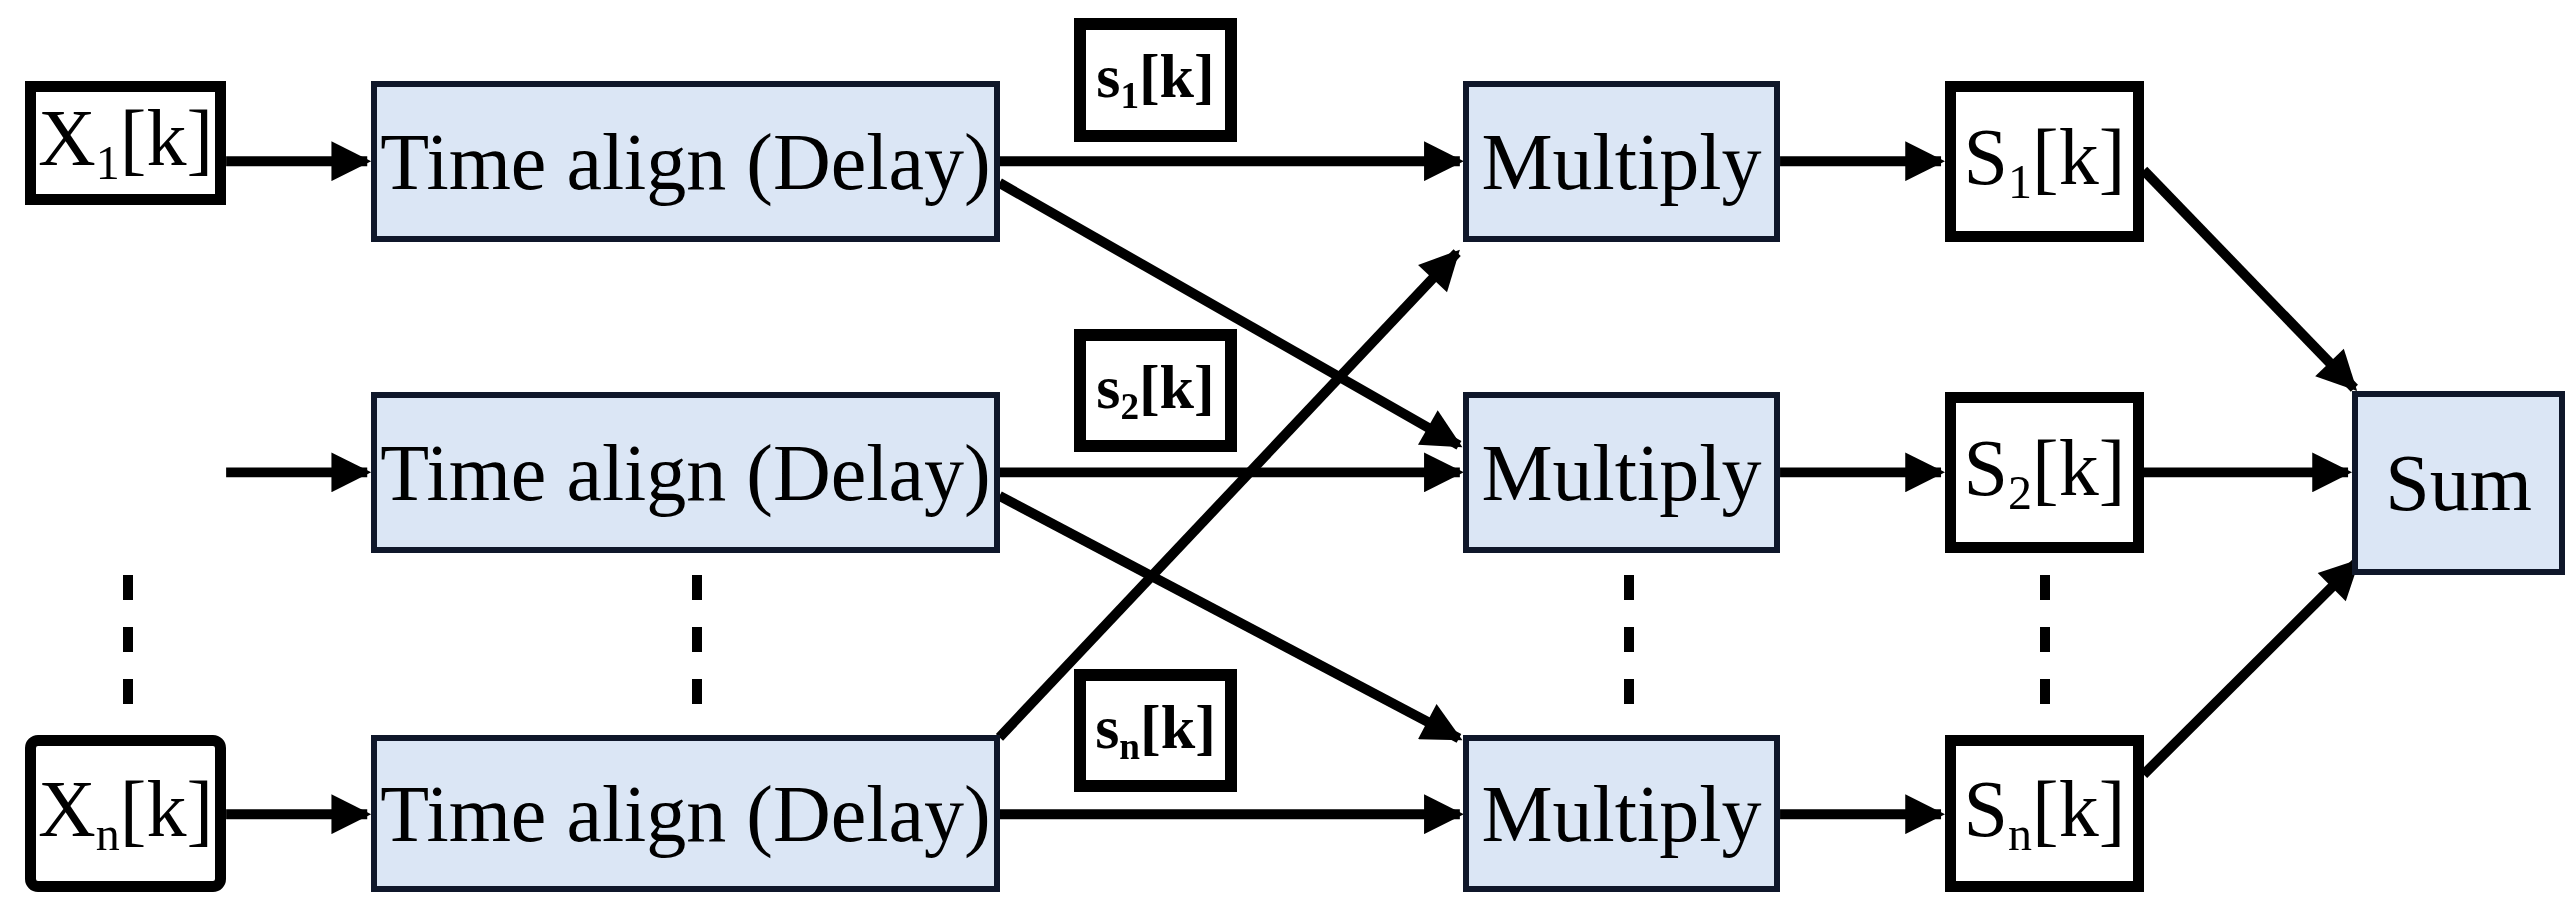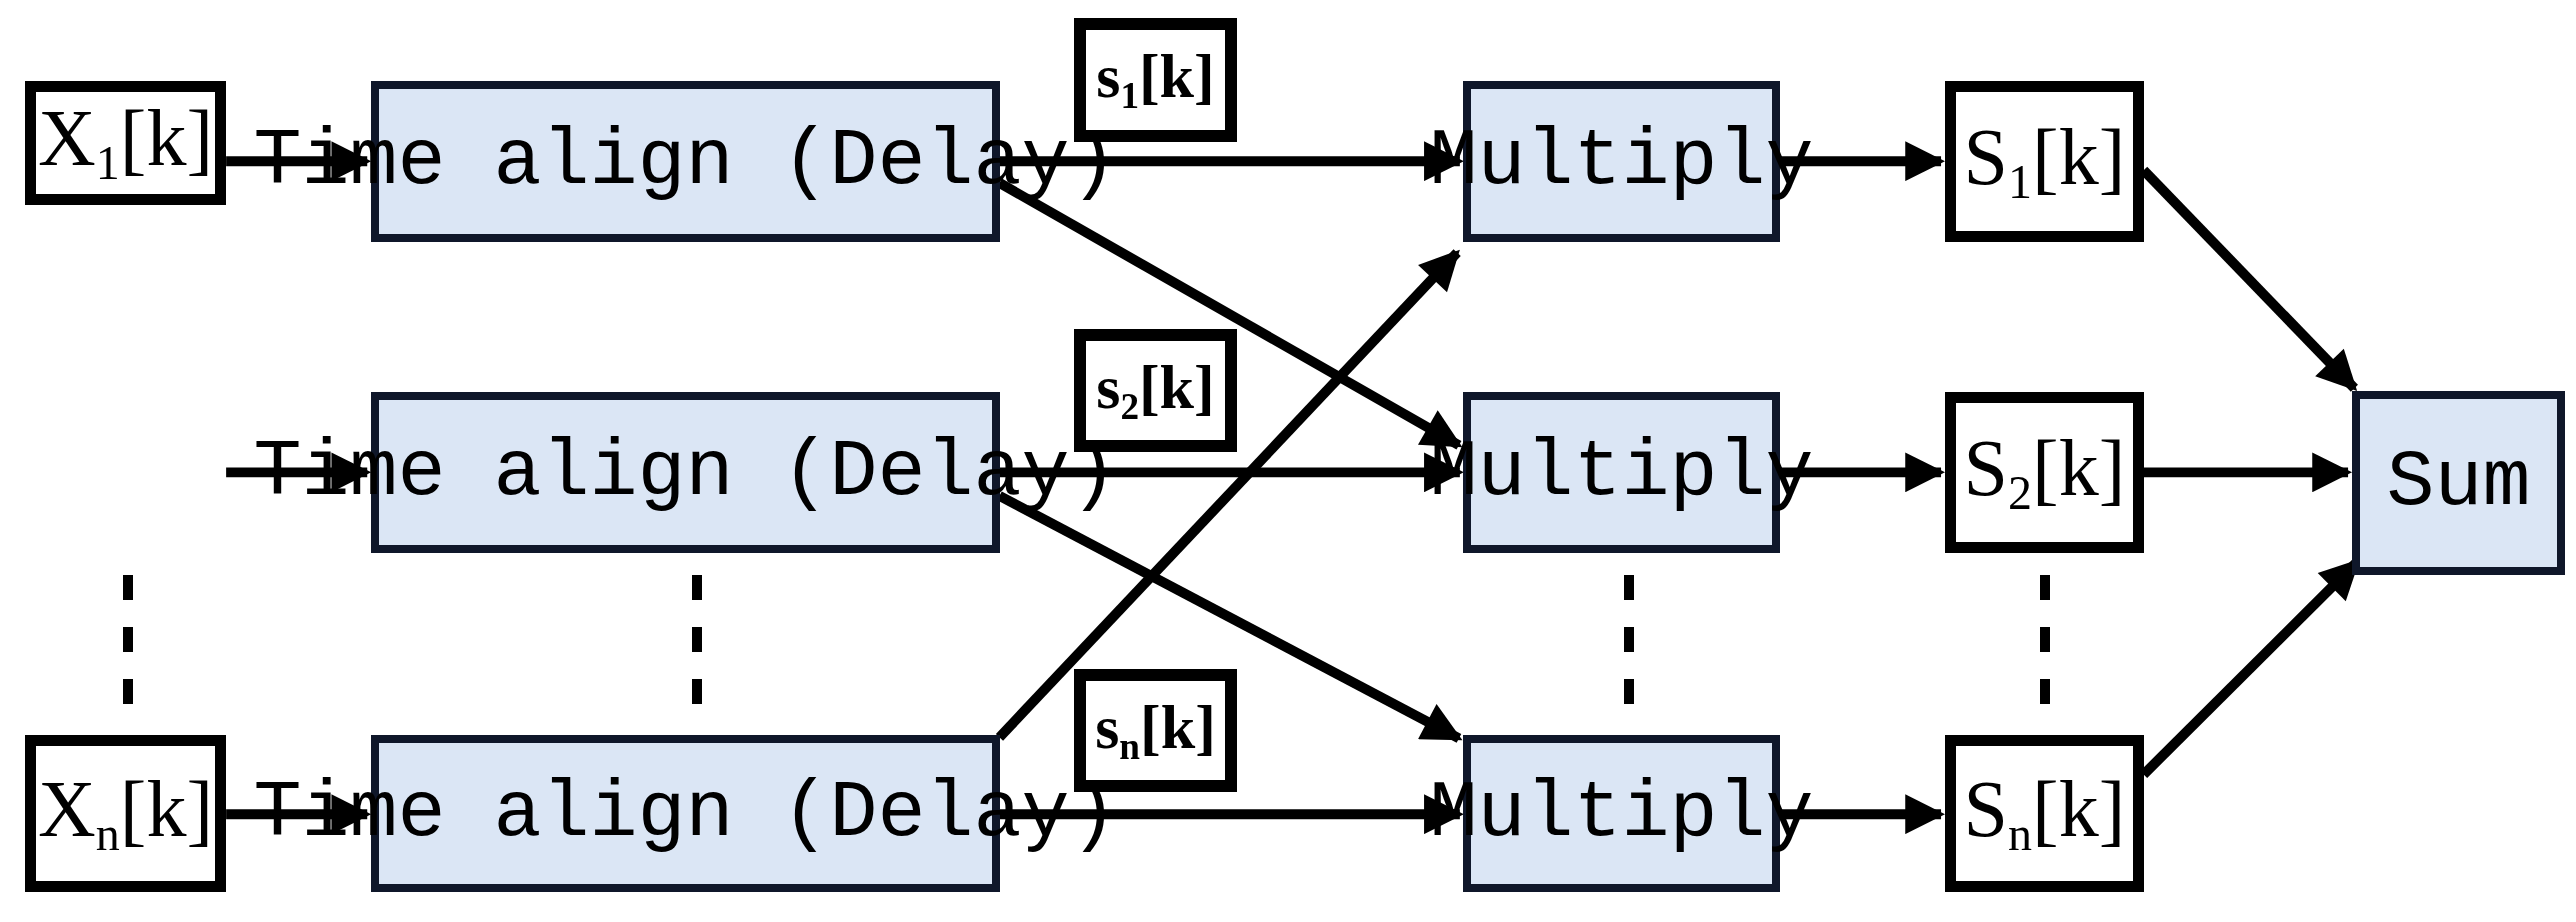--- a/index.html
+++ b/index.html
@@ -13,21 +13,21 @@
   }
   .edges{position:absolute;left:0;top:0;width:2576px;height:923px;}
   .edges line{stroke:#000;stroke-width:11;}
   .box{
     position:absolute;box-sizing:border-box;
     display:flex;align-items:center;justify-content:center;
     text-align:center;line-height:1;
   }
   .txt{white-space:nowrap;}
   .io{border:11.8px solid #000;background:#ffffff;font-size:80px;}
-  .blue{border:8px solid #0f172a;background:#dbe6f5;font-size:80px;font-family:Liberation Mono, monospace;}
+  .blue{border:6px solid #0f172a;background:#dbe6f5;font-size:80px;}
   .siglbl{border:12.7px solid #000;background:#ffffff;font-size:62px;font-weight:bold;}
   .sub{font-size:0.6em;vertical-align:-0.3em;}
   .dots{
     position:absolute;width:10px;
     display:flex;flex-direction:column;gap:27px;
   }
   .dots i{display:block;width:10px;height:25px;background:#000;}
 </style>
 </head>
 <body>
@@ -53,21 +53,21 @@
     <line x1="1968" y1="522" x2="2146" y2="522" marker-end="url(#ah)"></line>
     <line x1="1968" y1="900" x2="2146" y2="900" marker-end="url(#ah)"></line>
     <line x1="2370" y1="188" x2="2603" y2="429" marker-end="url(#ah)"></line>
     <line x1="2370" y1="522" x2="2596" y2="522" marker-end="url(#ah)"></line>
     <line x1="2370" y1="856" x2="2606" y2="621" marker-end="url(#ah)"></line>
   </svg>
 
   <div class="box io" style="left:25px;top:81px;width:201px;height:124px;">
     <span class="txt"><span>X</span><span class="sub">1</span><span>[k]</span></span>
   </div>
-  <div class="box io" style="left:25px;top:735px;width:201px;height:157px;">
+  <div class="box io" style="left:25px;top:735px;width:201px;height:157px;border-radius:13px;">
     <span class="txt"><span>X</span><span class="sub">n</span><span>[k]</span></span>
   </div>
 
   <div class="box blue" style="left:371px;top:81px;width:629px;height:161px;">
     <span class="txt">Time align (Delay)</span>
   </div>
   <div class="box blue" style="left:371px;top:392px;width:629px;height:161px;">
     <span class="txt">Time align (Delay)</span>
   </div>
   <div class="box blue" style="left:371px;top:735px;width:629px;height:157px;">

